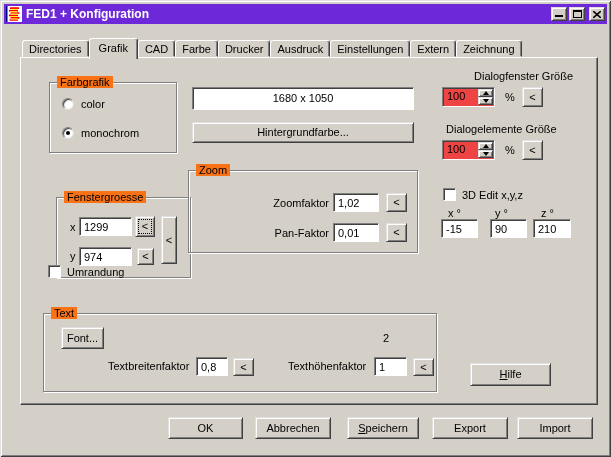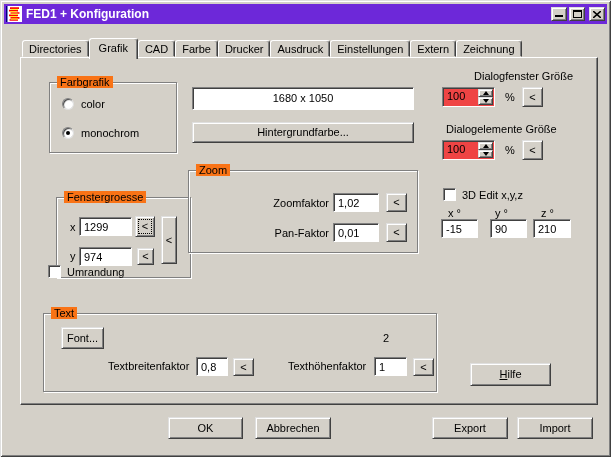--- a/index.html
+++ b/index.html
@@ -222,16 +222,17 @@
     <div class="btn raised" style="left:189px; top:44px; width:21px; height:18px; line-height:16px;">&lt;</div>
     <span class="label" style="left:244px; top:46px;">Texthöhenfaktor</span>
     <input class="field" style="left: 330px; top: 43px; width: 33px; height: 19px;" value="1">
     <div class="btn raised" style="left:369px; top:44px; width:21px; height:18px; line-height:16px;">&lt;</div>
   </div>
 
   <div class="btn raised u-first" style="left:470px; top:363px; width:81px; height:23px; line-height:21px;">Hilfe</div>
 
   <div class="btn raised" style="left:255px; top:417px; width:76px; height:22px; line-height:20px;">Abbrechen</div>
   <div class="btn raised" style="left:168px; top:417px; width:75px; height:22px; line-height:20px;">OK</div>
+  <div class="btn raised u-first" style="left:347px; top:417px; width:72px; height:22px; line-height:20px;">Speichern</div>
   <div class="btn raised" style="left:517px; top:417px; width:76px; height:22px; line-height:20px;">Import</div>
   <div class="btn raised" style="left:432px; top:417px; width:76px; height:22px; line-height:20px;">Export</div>
 
 </div>
 
 </body></html>

